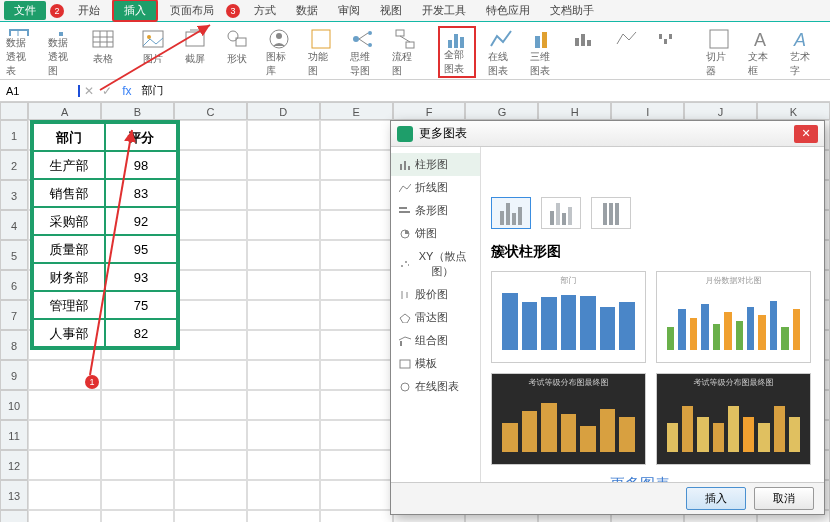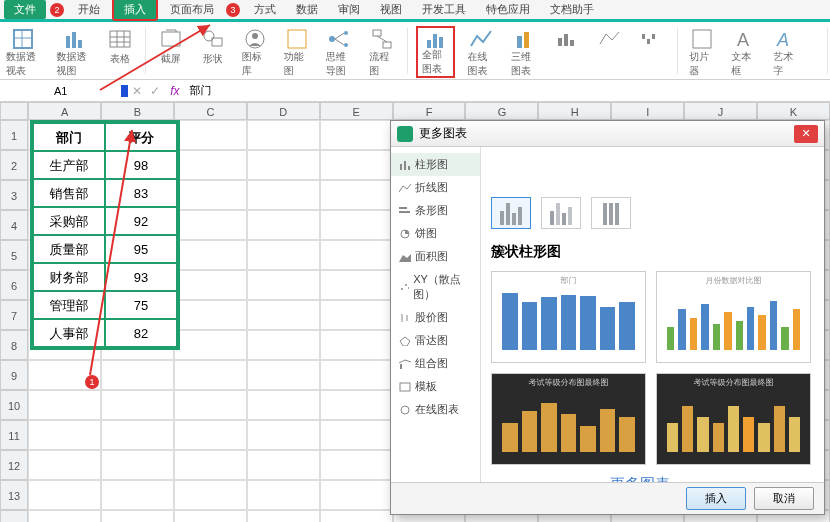--- a/index.html
+++ b/index.html
@@ -1,35 +1,35 @@
 <!DOCTYPE html>
 <html><head>
 <meta charset="utf-8">
 <style>
 * { margin: 0; padding: 0; box-sizing: border-box; font-family: "Microsoft YaHei", sans-serif; }
 body { width: 830px; height: 522px; background: #fff; overflow: hidden; position: relative; font-size: 12px; }
 
 
-.menubar { display: flex; align-items: center; height: 22px; background: #f5f5f5; border-bottom: 3px solid #14b8a6; padding: 0 4px; gap: 4px; position: relative; }
+.menubar { display: flex; align-items: center; height: 22px; background: #f5f5f5; border-bottom: 1px solid #14b8a6; padding: 0 4px; gap: 4px; position: relative; }
 .menubar .filebtn { background: #1e9e6a; color: #fff; padding: 2px 10px; border-radius: 2px; font-size: 11px; }
 .menubar .tab { padding: 2px 8px; font-size: 11px; color: #444; }
 .menubar .tab.active { background: #1e9e6a; color: #fff; border-radius: 3px; padding: 2px 10px; border: 2px solid #e03030; }
 .badge { display: inline-block; width: 14px; height: 14px; border-radius: 50%; background: #e03030; color: #fff; font-size: 9px; line-height: 14px; text-align: center; margin-right: 2px; }
 
 
 .ribbon { display: flex; align-items: flex-start; height: 58px; background: #fff; border-bottom: 1px solid #d0d0d0; padding: 4px 2px; gap: 8px; }
 .rgroup { display: flex; flex-direction: column; align-items: center; justify-content: flex-start; height: 52px; padding: 0 4px; color: #666; font-size: 10px; }
 .rgroup .icon { width: 26px; height: 26px; }
 .rdivider { width: 1px; height: 46px; background: #e5e5e5; margin: 2px 0; }
 .redbox { border: 2px solid #e03030; }
 
 
 .fbar { display: flex; align-items: center; height: 22px; border-bottom: 1px solid #d0d0d0; }
-.fbar .namebox { width: 80px; border-right: 7px solid #1d4ed8; padding: 0 6px; font-size: 11px; margin-left: 48px; }
-.fbar .fxlabel { padding: 0 6px; color: #a21caf; font-style: italic; }
+.fbar .namebox { width: 80px; border-right: 2px solid #1d4ed8; padding: 0 6px; font-size: 11px; }
+.fbar .fxlabel { padding: 0 6px; color: #3b82f6; }
 .fbar .fval { padding: 0 4px; font-size: 11px; }
 
 
 .sheet { position: relative; }
 .colheads { display: flex; }
 .colheads .corner { width: 30px; height: 18px; background: #eef2f4; border: 1px solid #ccc; }
 .colheads .ch { width: 78px; height: 18px; background: #eef2f4; border: 1px solid #ccc; text-align: center; font-size: 11px; color: #555; line-height: 18px; }
 .row { display: flex; }
 .row .rh { width: 30px; height: 30px; background: #eef2f4; border: 1px solid #ccc; text-align: center; font-size: 11px; color: #555; line-height: 30px; }
 .row .cell { width: 78px; height: 30px; border: 1px solid #ddd; text-align: center; line-height: 30px; font-size: 12px; color: #333; }
@@ -38,21 +38,21 @@
 .tblwrap .trow { display: flex; }
 .tblwrap .trow .tc { width: 72px; height: 28px; border: 1px solid #1e9e6a; text-align: center; line-height: 28px; background: #fff; font-size: 13px; }
 .tblwrap .trow .hc { font-weight: bold; }
 
 
 .dialog { position: absolute; left: 390px; top: 120px; width: 435px; height: 395px; background: #fff; border: 1px solid #888; box-shadow: 4px 4px 12px rgba(0,0,0,0.3); }
 .dlgtitle { height: 26px; background: linear-gradient(#fdfdfd,#ececec); border-bottom: 1px solid #ccc; display: flex; align-items: center; padding: 0 6px; font-size: 12px; }
 .dlgtitle .ticon { width: 16px; height: 16px; background: #1e9e6a; border-radius: 3px; margin-right: 6px; }
 .dlgtitle .xbtn { margin-left: auto; width: 24px; height: 18px; background: #e04040; color: #fff; text-align: center; line-height: 16px; border-radius: 2px; font-size: 11px; }
 .dlgbody { display: flex; height: calc(100% - 58px); }
-.dlgside { width: 90px; border-right: 1px solid #ddd; padding: 6px 0; }
+.dlgside { width: 90px; border-right: 1px solid #ddd; padding: 6px 0; text-align: center; }
 .dlgside .it { display: flex; align-items: center; gap: 4px; padding: 4px 8px; font-size: 11px; color: #444; }
 .dlgside .it.sel { background: #e8f2ec; }
 .dlgside .mic { width: 12px; height: 10px; display: inline-block; }
 .dlgmain { flex: 1; padding: 10px; overflow: auto; margin-top: 40px; }
 .variants { display: flex; gap: 10px; margin-bottom: 14px; }
 .variants .v { width: 40px; height: 32px; border: 1px solid #ccc; display: flex; align-items: flex-end; justify-content: center; gap: 2px; padding: 3px; }
 .variants .v.sel { border: 1px solid #3a8de0; background: #eef5fc; }
 .variants .bar { width: 4px; background: #9aa0a5; }
 .stitle { font-size: 14px; font-weight: bold; margin-bottom: 10px; }
 .thumbs { display: flex; flex-wrap: wrap; gap: 10px; }
@@ -118,20 +118,28 @@
         <line x1="3" y1="11" x2="23" y2="11" stroke="#888"></line>
         <line x1="3" y1="16" x2="23" y2="16" stroke="#888"></line>
         <line x1="10" y1="5" x2="10" y2="21" stroke="#888"></line>
         <line x1="17" y1="5" x2="17" y2="21" stroke="#888"></line>
       </svg>
       <span>表格</span>
     </div>
   <div class="rdivider"></div>
   <div class="rgroup">
       <svg class="icon">
+        <rect x="3" y="5" width="20" height="16" fill="none" stroke="#888"></rect>
+        <circle cx="9" cy="11" r="2" fill="#e0a030"></circle>
+        <polyline points="3,20 10,13 16,18 23,12" fill="none" stroke="#6aa0c8"></polyline>
+      </svg>
+      <span>图片</span>
+    </div>
+  <div class="rgroup">
+      <svg class="icon">
         <rect x="4" y="6" width="18" height="14" fill="none" stroke="#888"></rect>
         <path d="M8,4 L18,4 L18,6" fill="none" stroke="#888"></path>
       </svg>
       <span>截屏</span>
     </div>
   <div class="rgroup">
       <svg class="icon">
         <circle cx="9" cy="10" r="5" fill="none" stroke="#888"></circle>
         <rect x="12" y="12" width="10" height="8" fill="none" stroke="#888"></rect>
       </svg>
@@ -544,26 +552,20 @@
             <rect x="0" y="5" width="11" height="2" fill="#888"></rect>
           </svg>
           <span>条形图</span>
         </div>
       <div class="it">
           <svg class="mic">
             <circle cx="6" cy="5" r="4" fill="none" stroke="#888"></circle>
             <path d="M6,5 L6,1 A4,4 0 0 1 10,5 Z" fill="#888"></path>
           </svg>
           <span>饼图</span>
-        </div>
-      <div class="it">
-          <svg class="mic">
-            <path d="M0,10 L4,3 L8,6 L12,2 L12,10 Z" fill="#888"></path>
-          </svg>
-          <span>面积图</span>
         </div>
       <div class="it">
           <svg class="mic">
             <circle cx="3" cy="7" r="1" fill="#888"></circle>
             <circle cx="7" cy="3" r="1" fill="#888"></circle>
             <circle cx="10" cy="6" r="1" fill="#888"></circle>
           </svg>
           <span>XY（散点图）</span>
         </div>
       <div class="it">

